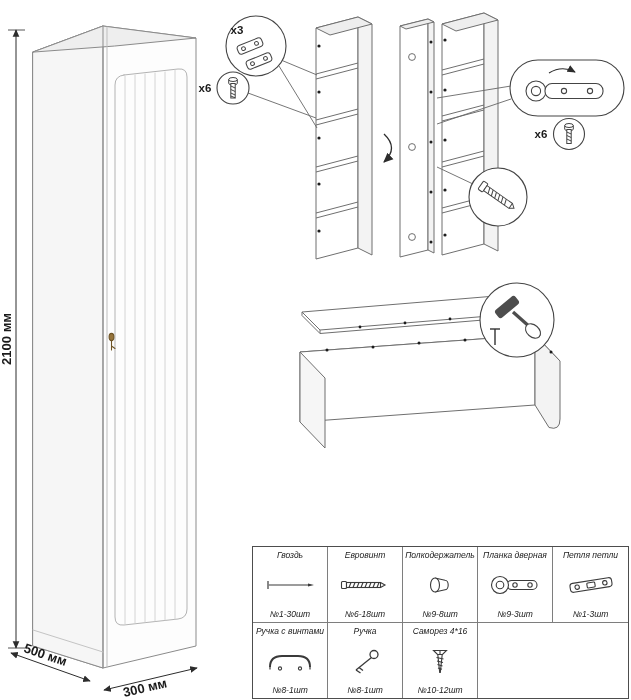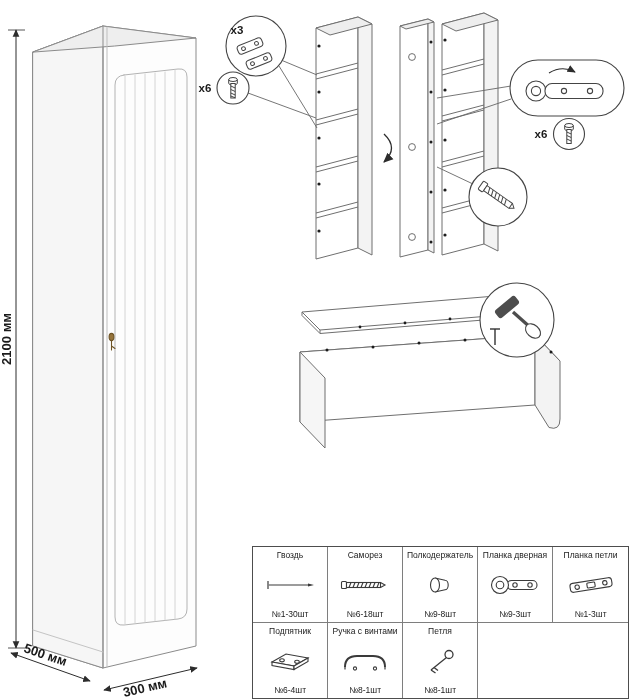--- a/index.html
+++ b/index.html
@@ -7,21 +7,21 @@
     font-family:"Liberation Sans",sans-serif;}
   .stage{position:relative;width:631px;height:700px;background:#fff;}
   svg.canvas{position:absolute;left:0;top:0;}
   svg text{font-family:"Liberation Sans",sans-serif;fill:#1a1a1a;}
 
   .parts-table{position:absolute;left:252px;top:546px;width:377px;height:153px;
     display:grid;grid-template-columns:repeat(5,1fr);grid-template-rows:repeat(2,1fr);
     border:1px solid #4d4d4d;background:#fff;}
   .cell{border-right:1px solid #7e7e7e;border-bottom:1px solid #7e7e7e;
     display:flex;flex-direction:column;align-items:center;justify-content:space-between;
-    padding:4px 2px 3px;text-align:center;min-width:0;}
+    padding:4px 2px 3px;text-align:center;min-width:0;font-style:italic;}
   .cell:nth-child(5n){border-right:none}
   .cell:nth-child(n+6){border-bottom:none}
   .part-name{font-size:8.5px;line-height:1.15;color:#1a1a1a;}
   .part-qty{font-size:8.5px;color:#1a1a1a;}
   .part-icon{flex:1;display:flex;align-items:center;justify-content:center;}
 </style>
 </head>
 <body>
 
 <div class="stage">
@@ -262,21 +262,21 @@
       <svg width="52" height="16" viewBox="0 0 52 16" stroke="#3a3a3a" fill="none" stroke-width="1.2">
         <line x1="4" y1="4" x2="4" y2="12"></line>
             <line x1="4.8" y1="8" x2="44" y2="8"></line>
         <path d="M44,6.6 L50,8 L44,9.4 Z" fill="#3a3a3a" stroke="none"></path>
       </svg>
     </div>
     <div class="part-qty">№1-30шт</div>
   </div>
 
   <div class="cell">
-    <div class="part-name">Саморез</div>
+    <div class="part-name">Евровинт</div>
     <div class="part-icon">
       <svg width="52" height="16" viewBox="0 0 52 16" stroke="#3a3a3a" fill="#fff" stroke-width="1.1">
         <rect x="2.5" y="4.5" width="5" height="7" rx="1"></rect>
         <rect x="7.5" y="5.5" width="34" height="5"></rect>
         <line x1="12" y1="5.5" x2="10" y2="10.5"></line>
             <line x1="16" y1="5.5" x2="14" y2="10.5"></line>
         <line x1="20" y1="5.5" x2="18" y2="10.5"></line>
             <line x1="24" y1="5.5" x2="22" y2="10.5"></line>
         <line x1="28" y1="5.5" x2="26" y2="10.5"></line>
             <line x1="32" y1="5.5" x2="30" y2="10.5"></line>
@@ -307,71 +307,73 @@
         <circle cx="26" cy="13" r="2.2"></circle>
             <circle cx="41" cy="13" r="2.2"></circle>
         <circle cx="11" cy="13" r="8.5"></circle>
             <circle cx="11" cy="13" r="3.8"></circle>
       </svg>
     </div>
     <div class="part-qty">№9-3шт</div>
   </div>
 
   <div class="cell">
-    <div class="part-name">Планка петли</div>
+    <div class="part-name">Петля петли</div>
     <div class="part-icon">
       <svg width="52" height="22" viewBox="0 0 52 22" stroke="#3a3a3a" fill="#fff" stroke-width="1.1">
         <g transform="rotate(-9 26 11)">
           <rect x="5" y="6.5" width="42" height="9" rx="3"></rect>
           <circle cx="12" cy="11" r="2.2"></circle>
               <circle cx="40" cy="11" r="2.2"></circle>
           <rect x="22" y="8.5" width="8" height="5" rx="1"></rect>
         </g>
       </svg>
     </div>
     <div class="part-qty">№1-3шт</div>
   </div>
 
-  <div class="cell">
-    <div class="part-name">Подпятник</div>
-    <div class="part-icon">
-      <svg width="44" height="22" viewBox="0 0 44 22" stroke="#3a3a3a" fill="#fff" stroke-width="1.1">
-        <polygon points="4,12 18,4 40,8 26,16"></polygon>
-        <polygon points="4,12 26,16 26,19.5 4,15.5"></polygon>
-        <polygon points="26,16 40,8 40,11.5 26,19.5"></polygon>
-        <ellipse cx="14" cy="10.3" rx="2.3" ry="1.6"></ellipse>
-            <ellipse cx="29" cy="11.8" rx="2.3" ry="1.6"></ellipse>
-      </svg>
-    </div>
-    <div class="part-qty">№6-4шт</div>
-  </div>
 
 
   <div class="cell">
     <div class="part-name">Ручка с винтами</div>
     <div class="part-icon">
       <svg width="52" height="22" viewBox="0 0 52 22" stroke="#3a3a3a" fill="none" stroke-width="2">
         <path d="M6,17 C6,8 12,6 18,6 L34,6 C40,6 46,8 46,17"></path>
         <line x1="6" y1="17" x2="6" y2="19.5" stroke-width="1.2"></line>
             <line x1="46" y1="17" x2="46" y2="19.5" stroke-width="1.2"></line>
         <circle cx="16" cy="18.5" r="1.6" stroke-width="1.1" fill="#fff"></circle>
             <circle cx="36" cy="18.5" r="1.6" stroke-width="1.1" fill="#fff"></circle>
       </svg>
     </div>
     <div class="part-qty">№8-1шт</div>
   </div>
 
   <div class="cell">
-    <div class="part-name">Петля</div>
+    <div class="part-name">Ручка</div>
     <div class="part-icon">
       <svg width="34" height="26" viewBox="0 0 34 26" stroke="#3a3a3a" fill="none" stroke-width="1.3">
         <circle cx="26" cy="6.5" r="4"></circle>
         <line x1="23.5" y1="9.5" x2="8" y2="22"></line>
         <line x1="8" y1="22" x2="12.5" y2="25"></line>
         <line x1="11" y1="19.5" x2="15" y2="22.5"></line>
       </svg>
     </div>
     <div class="part-qty">№8-1шт</div>
   </div>
 
+  <div class="cell">
+    <div class="part-name">Саморез 4*16</div>
+    <div class="part-icon">
+      <svg width="20" height="28" viewBox="0 0 20 28" stroke="#3a3a3a" fill="#fff" stroke-width="1.1">
+        <polygon points="3.5,3.5 16.5,3.5 12.5,7.5 7.5,7.5"></polygon>
+        <line x1="10" y1="3.5" x2="10" y2="7.5"></line>
+        <path d="M7.8,7.5 L12.2,7.5 L10.3,25.5 L9.7,25.5 Z"></path>
+        <line x1="6.5" y1="10.5" x2="13.5" y2="12"></line>
+            <line x1="7" y1="14" x2="13" y2="15.5"></line>
+        <line x1="7.5" y1="17.5" x2="12.5" y2="19"></line>
+            <line x1="8" y1="21" x2="12" y2="22.3"></line>
+      </svg>
+    </div>
+    <div class="part-qty">№10-12шт</div>
+  </div>
 
 </div>
 </div>
 
 </body></html>

